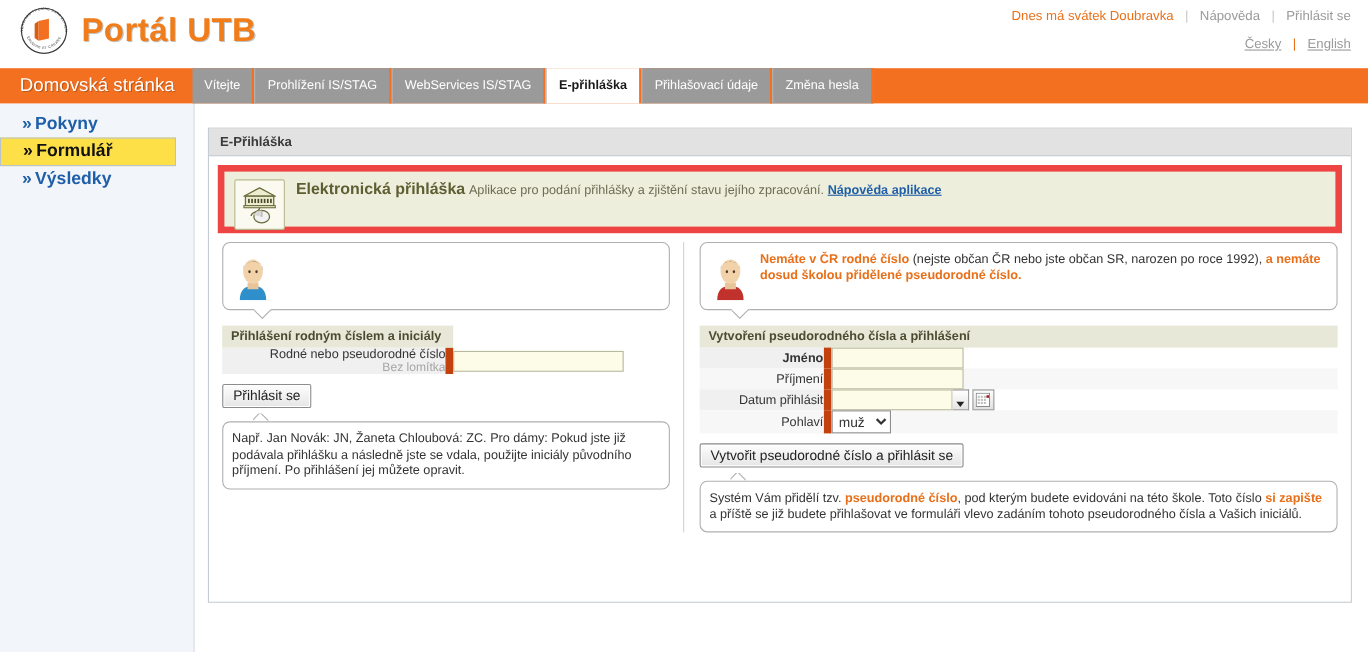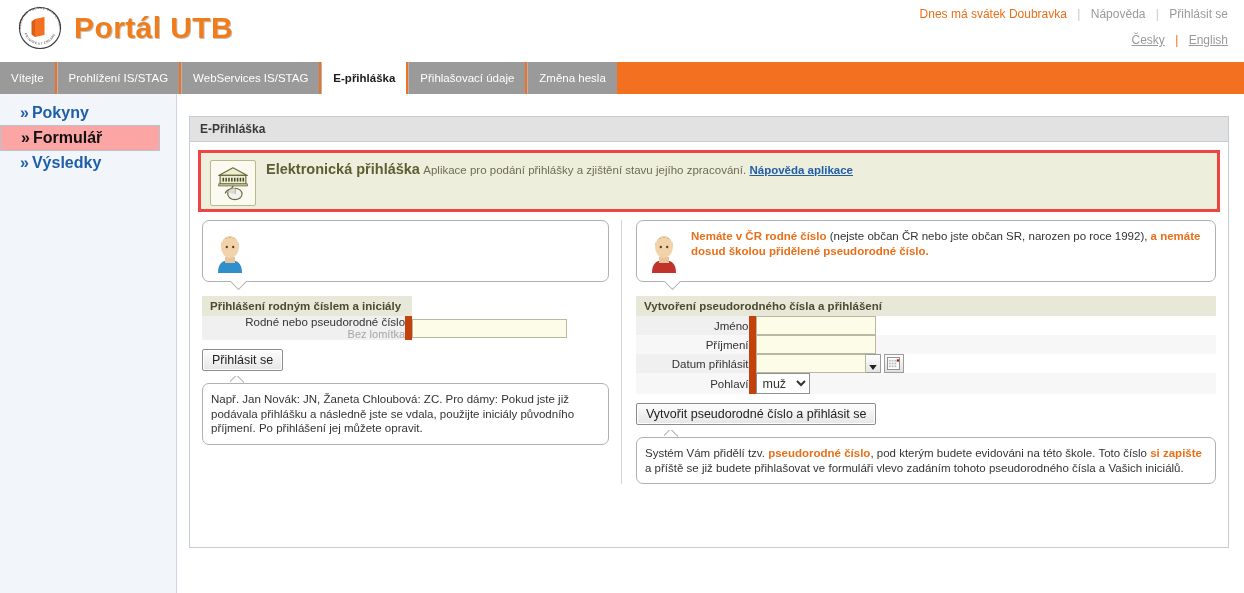--- a/index.html
+++ b/index.html
@@ -109,21 +109,21 @@
   .side-item {
     padding: 3px 6px 3px 20px;
     font-size: 16px;
     font-weight: bold;
     color: #1F5FA9;
     cursor: pointer;
     white-space: nowrap;
   }
   .side-item.active {
     color: #111111;
-    background: #fca5a5;
+    background: #fde047;
     border: 1px solid #b9c3ce;
     margin-right: 16px;
   }
   .side-item .chev { margin-right: 3px; }
 
   
   .main {
     flex: 1;
     padding: 22px 15px 0 12px;
     background: #ffffff;
@@ -142,21 +142,21 @@
     color: #3a3a3a;
   }
   .panel-body { padding: 8px 8px 8px 8px; }
 
   
   .infobar {
     display: flex;
     gap: 10px;
     align-items: flex-start;
     background: #EEEEDC;
-    border: 3px solid #ef4444;
+    border: 6px solid #ef4444;
     padding: 7px 9px;
     height: 62px;
   }
   .infobar-icon {
     width: 46px; height: 46px; flex: 0 0 46px;
     background: #FAFAF0;
     border: 1px solid #b9b98f;
     border-radius: 2px;
     padding: 2px;
   }
@@ -345,20 +345,21 @@
   </div>
 
   <div class="lang-row">
     <a class="toplink" href="#">Česky</a>
     <span class="sep">|</span>
     <a class="toplink" href="#">English</a>
   </div>
 </div>
 
 <div class="navbar">
+  <div class="nav-home">Domovská stránka</div>
   <div class="nav-tabs">
     <div class="nav-tab">Vítejte</div>
     <div class="nav-tab">Prohlížení IS/STAG</div>
     <div class="nav-tab">WebServices IS/STAG</div>
     <div class="nav-tab active">E-přihláška</div>
     <div class="nav-tab">Přihlašovací údaje</div>
     <div class="nav-tab">Změna hesla</div>
   </div>
 </div>
 
@@ -469,21 +470,21 @@
                 </svg>
               </span>
               <span><span class="b-orange">Nemáte v ČR rodné číslo</span><span> (nejste občan ČR nebo jste občan SR, narozen po roce 1992), </span><span class="b-orange">a nemáte dosud školou přidělené pseudorodné číslo.</span></span>
             </div>
 
             <div class="form-head wide">Vytvoření pseudorodného čísla a přihlášení</div>
 
             <table class="ftable">
               <tbody>
                   <tr>
-                <td class="lab-cell" style="width:116px;">
+                <td class="lab-cell" style="width:116px;font-weight:bold;">
                   <span class="lab-main">Jméno</span>
                 </td>
                 <td class="in-cell">
                   <input class="txt w-name" type="text" value="" style="">
                 </td>
               </tr>
               <tr>
                 <td class="lab-cell alt">
                   <span class="lab-main">Příjmení</span>
                 </td>

